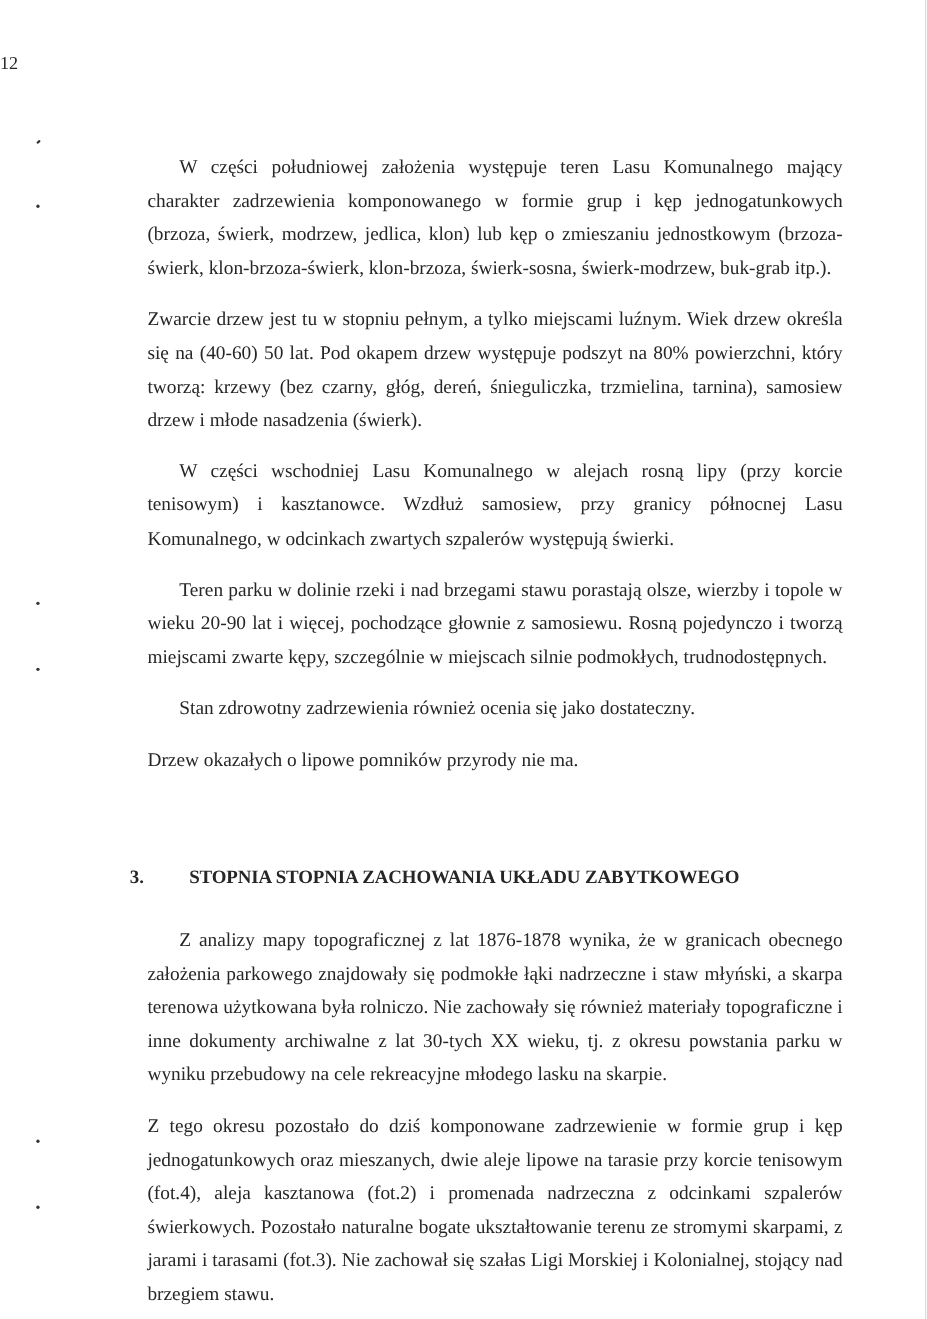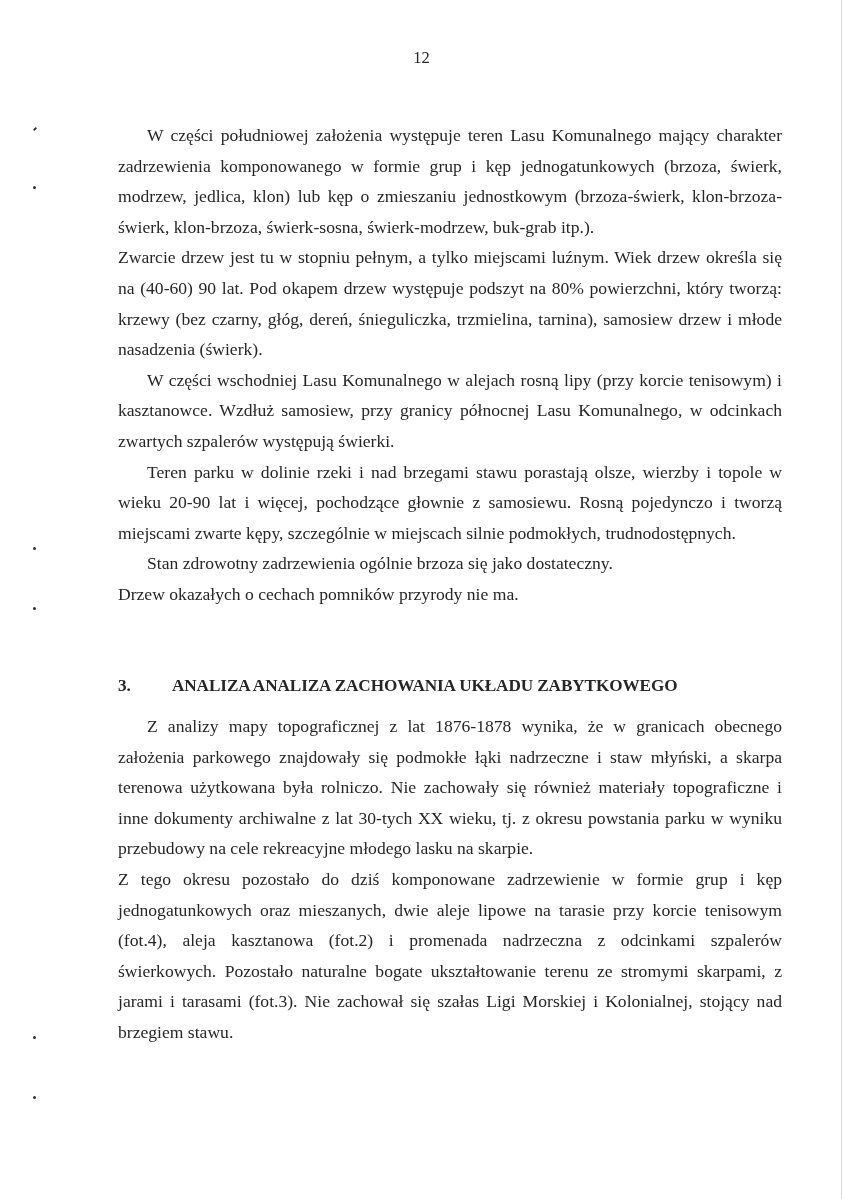--- a/index.html
+++ b/index.html
@@ -21,21 +21,20 @@
       right: 1px;
       width: 1px;
       height: 1199px;
       background: #d8d8d8;
     }
     .page-number {
       position: absolute;
       top: 48px;
       left: 0;
       width: 843px;
-      text-align: center;
       font-size: 16.5px;
       line-height: 20px;
     }
     .margin-mark {
       position: absolute;
       left: 33px;
       width: 3px;
       height: 3px;
       border-radius: 50%;
       background: #333;
@@ -46,21 +45,21 @@
       transform: rotate(-40deg);
       border-radius: 1px;
     }
     .content {
       position: absolute;
       left: 118px;
       top: 120px;
       width: 664px;
     }
     .para {
-      margin: 0;
+      margin: 16px;
       font-size: 17.6px;
       line-height: 30.6px;
       text-align: justify;
       text-align-last: left;
     }
     .para.indent {
       text-indent: 29px;
     }
     .gap-before-heading {
       height: 61px;
@@ -92,32 +91,32 @@
 <div class="margin-mark" style="top:186px;"></div>
 <div class="margin-mark" style="top:547px;"></div>
 <div class="margin-mark" style="top:607px;"></div>
 <div class="margin-mark" style="top:1036px;"></div>
 <div class="margin-mark" style="top:1096px;"></div>
 
 <div class="content">
 
   <section>
     <p class="para indent">W części południowej założenia występuje teren Lasu Komunalnego mający charakter zadrzewienia komponowanego w formie grup i kęp jednogatunkowych (brzoza, świerk, modrzew, jedlica, klon) lub kęp o zmieszaniu jednostkowym (brzoza-świerk, klon-brzoza-świerk, klon-brzoza, świerk-sosna, świerk-modrzew, buk-grab itp.).</p>
-    <p class="para">Zwarcie drzew jest tu w stopniu pełnym, a tylko miejscami luźnym. Wiek drzew określa się na (40-60) 90 lat. Pod okapem drzew występuje podszyt na 80% powierzchni, który tworzą: krzewy (bez czarny, głóg, dereń, śnieguliczka, trzmielina, tarnina), samosiew drzew i młode nasadzenia (świerk).</p>
+    <p class="para">Zwarcie drzew jest tu w stopniu pełnym, a tylko miejscami luźnym. Wiek drzew określa się na (40-60) 50 lat. Pod okapem drzew występuje podszyt na 80% powierzchni, który tworzą: krzewy (bez czarny, głóg, dereń, śnieguliczka, trzmielina, tarnina), samosiew drzew i młode nasadzenia (świerk).</p>
     <p class="para indent">W części wschodniej Lasu Komunalnego w alejach rosną lipy (przy korcie tenisowym) i kasztanowce. Wzdłuż samosiew, przy granicy północnej Lasu Komunalnego, w odcinkach zwartych szpalerów występują świerki.</p>
     <p class="para indent">Teren parku w dolinie rzeki i nad brzegami stawu porastają olsze, wierzby i topole w wieku 20-90 lat i więcej, pochodzące głownie z samosiewu. Rosną pojedynczo i tworzą miejscami zwarte kępy, szczególnie w miejscach silnie podmokłych, trudnodostępnych.</p>
-    <p class="para indent">Stan zdrowotny zadrzewienia ogólnie brzoza się jako dostateczny.</p>
-    <p class="para">Drzew okazałych o cechach pomników przyrody nie ma.</p>
+    <p class="para indent">Stan zdrowotny zadrzewienia również ocenia się jako dostateczny.</p>
+    <p class="para">Drzew okazałych o lipowe pomników przyrody nie ma.</p>
   </section>
 
   <div class="gap-before-heading"></div>
 
   <section>
     <h2 class="heading">
       <span class="num">3.</span>
-      <span class="title">ANALIZA ANALIZA ZACHOWANIA UKŁADU ZABYTKOWEGO</span>
+      <span class="title">STOPNIA STOPNIA ZACHOWANIA UKŁADU ZABYTKOWEGO</span>
     </h2>
     <div class="heading-gap"></div>
     <p class="para indent">Z analizy mapy topograficznej z lat 1876-1878 wynika, że w granicach obecnego założenia parkowego znajdowały się podmokłe łąki nadrzeczne i staw młyński, a skarpa terenowa użytkowana była rolniczo. Nie zachowały się również materiały topograficzne i inne dokumenty archiwalne z lat 30-tych XX wieku, tj. z okresu powstania parku w wyniku przebudowy na cele rekreacyjne młodego lasku na skarpie.</p>
     <p class="para">Z tego okresu pozostało do dziś komponowane zadrzewienie w formie grup i kęp jednogatunkowych oraz mieszanych, dwie aleje lipowe na tarasie przy korcie tenisowym (fot.4), aleja kasztanowa (fot.2) i promenada nadrzeczna z odcinkami szpalerów świerkowych. Pozostało naturalne bogate ukształtowanie terenu ze stromymi skarpami, z jarami i tarasami (fot.3). Nie zachował się szałas Ligi Morskiej i Kolonialnej, stojący nad brzegiem stawu.</p>
   </section>
 
 </div>
 
 </body></html>

